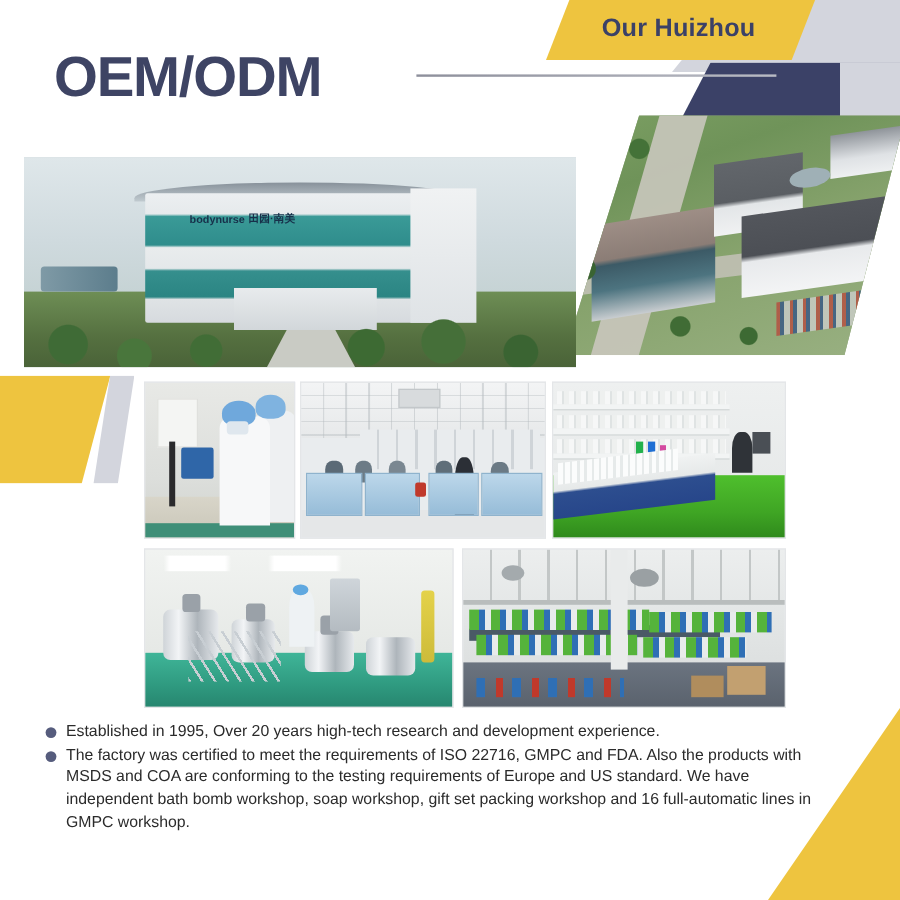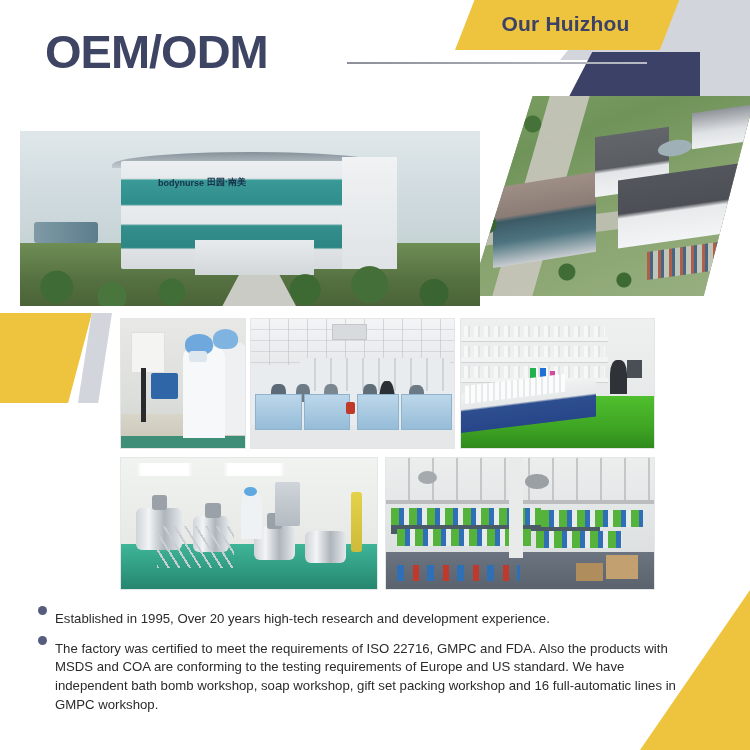--- a/index.html
+++ b/index.html
@@ -32,21 +32,21 @@
     background:#3b4167;
     clip-path:polygon(14% 0,100% 0,100% 100%,0 100%);
   }
   .hdr-gray-band2{
     position:absolute;left:700px;top:52px;width:90px;height:62px;
     background:#d3d5dd;
   }
 
   
   .title-main{
-    position:absolute;left:45px;top:28px;
+    position:absolute;left:45px;top:40px;
     font-size:47px;font-weight:bold;color:#3e4464;
     letter-spacing:-1px;line-height:1;
   }
   .title-rule{
     position:absolute;left:347px;top:62px;width:300px;height:2px;
     background:linear-gradient(to right,#8d8f9b,#b9bbc4);
   }
   .title-sub{
     position:absolute;left:45px;top:84px;
     font-size:27px;font-weight:bold;color:#3e4464;
@@ -274,21 +274,20 @@
   .bul{
     display:flex;align-items:flex-start;gap:8px;margin-bottom:1px;
   }
   .dot{
     flex:0 0 auto;width:9px;height:9px;border-radius:50%;
     background:#565c7d;margin-top:6px;
   }
   .btext{
     font-size:13.2px;color:#2b2b2b;line-height:1.42;
     font-family:"Liberation Sans", sans-serif;
-    margin-top:10px;
   }
 </style>
 </head>
 <body>
 
 <div class="page">
 
   <div class="hdr-gray-band"></div>
   <div class="hdr-navy"></div>
   <div class="hdr-gray-band2"></div>

